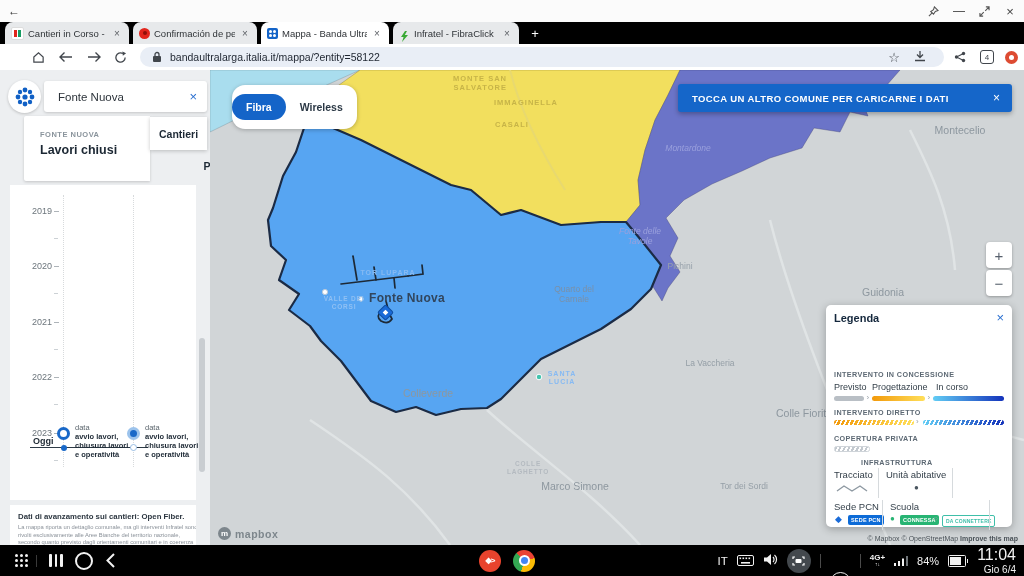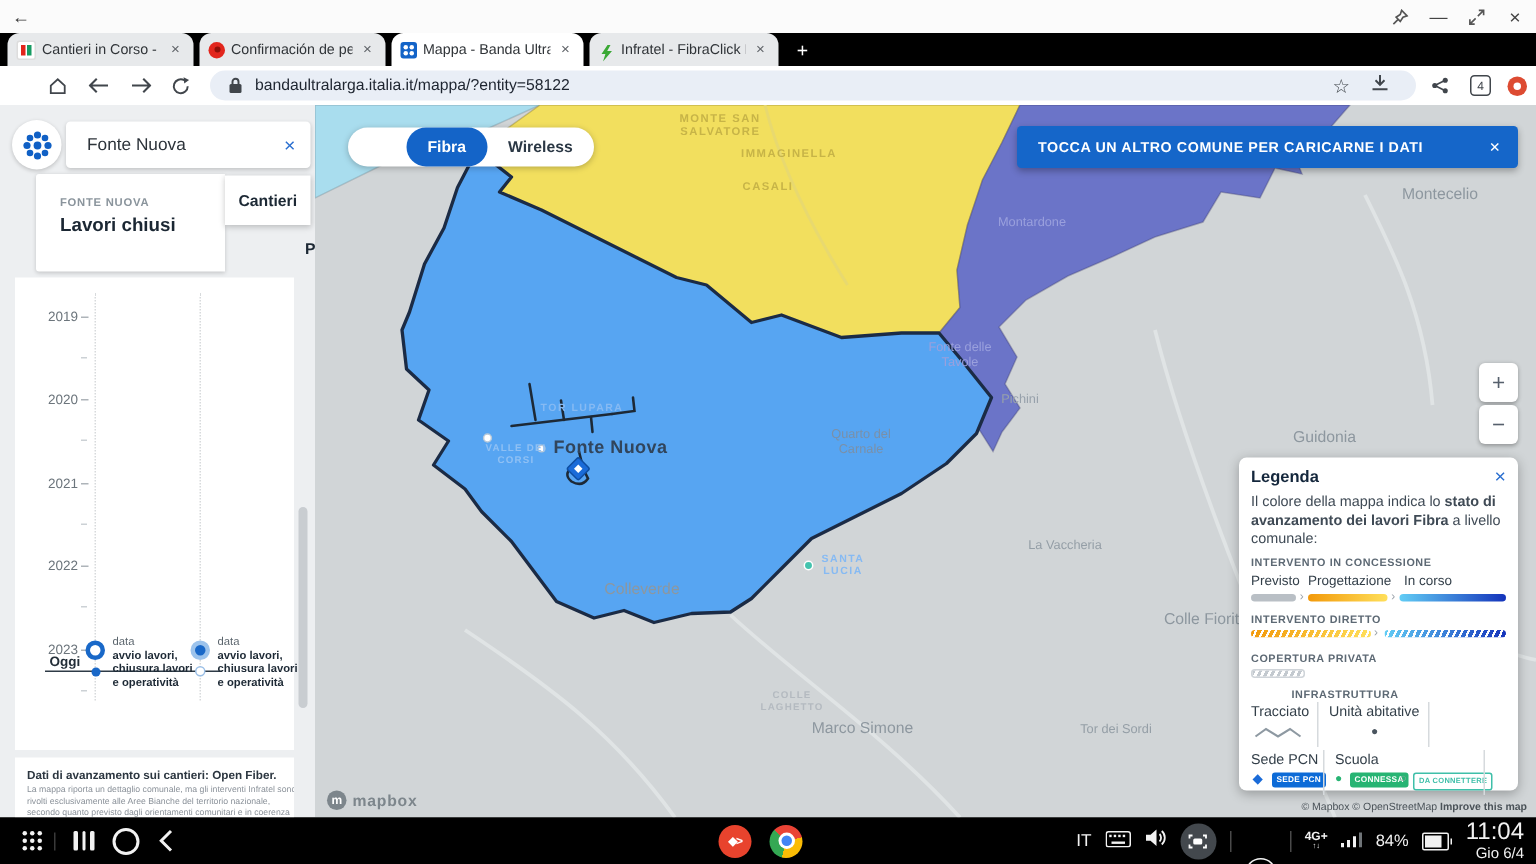--- a/index.html
+++ b/index.html
@@ -40,30 +40,30 @@
   .ann .a-reg{font-weight:400;color:#5a646c;display:block;}
   #oggi-line{position:absolute;left:20px;top:262px;width:118px;height:1.4px;background:#2e3b47;}
   #footer-card{left:10px;top:435px;width:186px;height:40px;background:#fff;padding:7px 8px;box-sizing:border-box;overflow:hidden;}
   #footer-title{font-size:7.8px;font-weight:700;color:#2c3640;margin-bottom:3px;white-space:nowrap;}
   .f-line{font-size:5.8px;color:#8a9199;line-height:7.6px;white-space:nowrap;}
   #side-scroll{position:absolute;left:199px;top:268px;width:6px;height:134px;background:#c9cdd1;border-radius:3px;}
   
   #map{left:210px;top:70px;width:814px;height:475px;overflow:hidden;background:#d1d5d7;}
   .mlbl{position:absolute;transform:translate(-50%,-50%);white-space:pre-line;text-align:center;line-height:1.18;pointer-events:none;}
   .lbl-yellow{color:#b5a23e;font-size:7.5px;letter-spacing:1px;font-weight:700;opacity:.7;}
-  .lbl-purple{color:#9aa0dd;font-size:8.5px;}
+  .lbl-purple{color:#9aa0dd;font-size:8.5px;font-style:italic;}
   .lbl-grayblue{color:#97a1ab;font-size:8.5px;}
   .lbl-gray-lg{color:#8d979f;font-size:10.5px;}
   .lbl-gray{color:#949ea6;font-size:8.5px;}
   .lbl-faintblue{color:#86baf3;font-size:7px;letter-spacing:1px;font-weight:700;}
   .lbl-faintblue-sm{color:#8fc0f4;font-size:6.5px;letter-spacing:.8px;font-weight:700;}
   .lbl-town{color:#31455c;font-size:12px;font-weight:600;letter-spacing:.3px;}
   .lbl-blueland{color:#7a90a8;font-size:8.5px;}
   .lbl-faintgray{color:#b4bac0;font-size:6.5px;letter-spacing:.8px;font-weight:700;}
-  #toggle{position:absolute;left:22px;top:15px;height:26px;background:#fff;border-radius:13px;box-shadow:0 1px 4px rgba(0,0,0,.25);display:flex;align-items:center;padding-left:39px;}
+  #toggle{position:absolute;left:22px;top:15px;height:44px;background:#fff;border-radius:13px;box-shadow:0 1px 4px rgba(0,0,0,.25);display:flex;align-items:center;}
   #toggle .seg{height:26px;display:flex;align-items:center;justify-content:center;font-size:10.5px;font-weight:700;padding:0 14px;border-radius:13px;box-sizing:border-box;}
   #seg-fibra{background:#1464c8;color:#fff;}
   #seg-wireless{color:#2b3845;}
   #banner{position:absolute;left:468px;top:14px;width:334px;height:28px;background:#1566c9;border-radius:3px;box-shadow:0 2px 5px rgba(0,0,0,.3);display:flex;align-items:center;}
   #banner-text{color:#fff;font-size:9.5px;font-weight:800;letter-spacing:.4px;margin-left:14px;flex:1;}
   #banner-close{color:#fff;font-size:12px;margin-right:12px;}
   .zoombtn{position:absolute;left:776px;width:26px;height:26px;background:#fff;border-radius:4px;box-shadow:0 1px 3px rgba(0,0,0,.3);display:flex;align-items:center;justify-content:center;font-size:15px;color:#56606c;}
   
   #legend{position:absolute;left:616px;top:235px;width:186px;height:222px;background:#fff;border-radius:5px;box-shadow:0 2px 8px rgba(0,0,0,.28);font-size:9.8px;color:#3f4a55;}
   #legend .sec{position:absolute;font-size:7.2px;font-weight:800;color:#5d6974;letter-spacing:.4px;}
@@ -340,23 +340,20 @@
     <span id="banner-close">×</span>
   </div>
 
   <div class="zoombtn" style="top:172px;">+</div>
   <div class="zoombtn" style="top:200px;">−</div>
 
   
   <div id="legend">
     <div style="position:absolute;left:8px;top:7px;font-size:11px;font-weight:800;color:#14273c;">Legenda</div>
     <div style="position:absolute;right:8px;top:5px;font-size:13px;color:#2a6fd0;">×</div>
-    <div style="position:absolute;left:8px;top:24px;width:172px;font-size:9.6px;line-height:12.5px;">
-      <span>Il colore della mappa indica lo </span><b>stato di avanzamento dei lavori Fibra</b><span> a livello comunale:</span>
-    </div>
     <div class="sec" style="left:8px;top:65px;">INTERVENTO IN CONCESSIONE</div>
     <span class="lg-lbl" style="left:8px;top:77px;">Previsto</span>
     <span class="lg-lbl" style="left:46px;top:77px;">Progettazione</span>
     <span class="lg-lbl" style="left:110px;top:77px;">In corso</span>
     <div class="bar" style="left:8px;top:91px;width:30px;background:#b9bfc5;"></div>
     <span class="chev" style="left:40.5px;top:88px;">›</span>
     <div class="bar" style="left:46px;top:91px;width:53px;background:linear-gradient(90deg,#f2990a,#ffdf5a);"></div>
     <span class="chev" style="left:101.5px;top:88px;">›</span>
     <div class="bar" style="left:107px;top:91px;width:71px;background:linear-gradient(90deg,#62cdf5,#1433bb);"></div>
     <div class="sec" style="left:8px;top:103px;">INTERVENTO DIRETTO</div>

